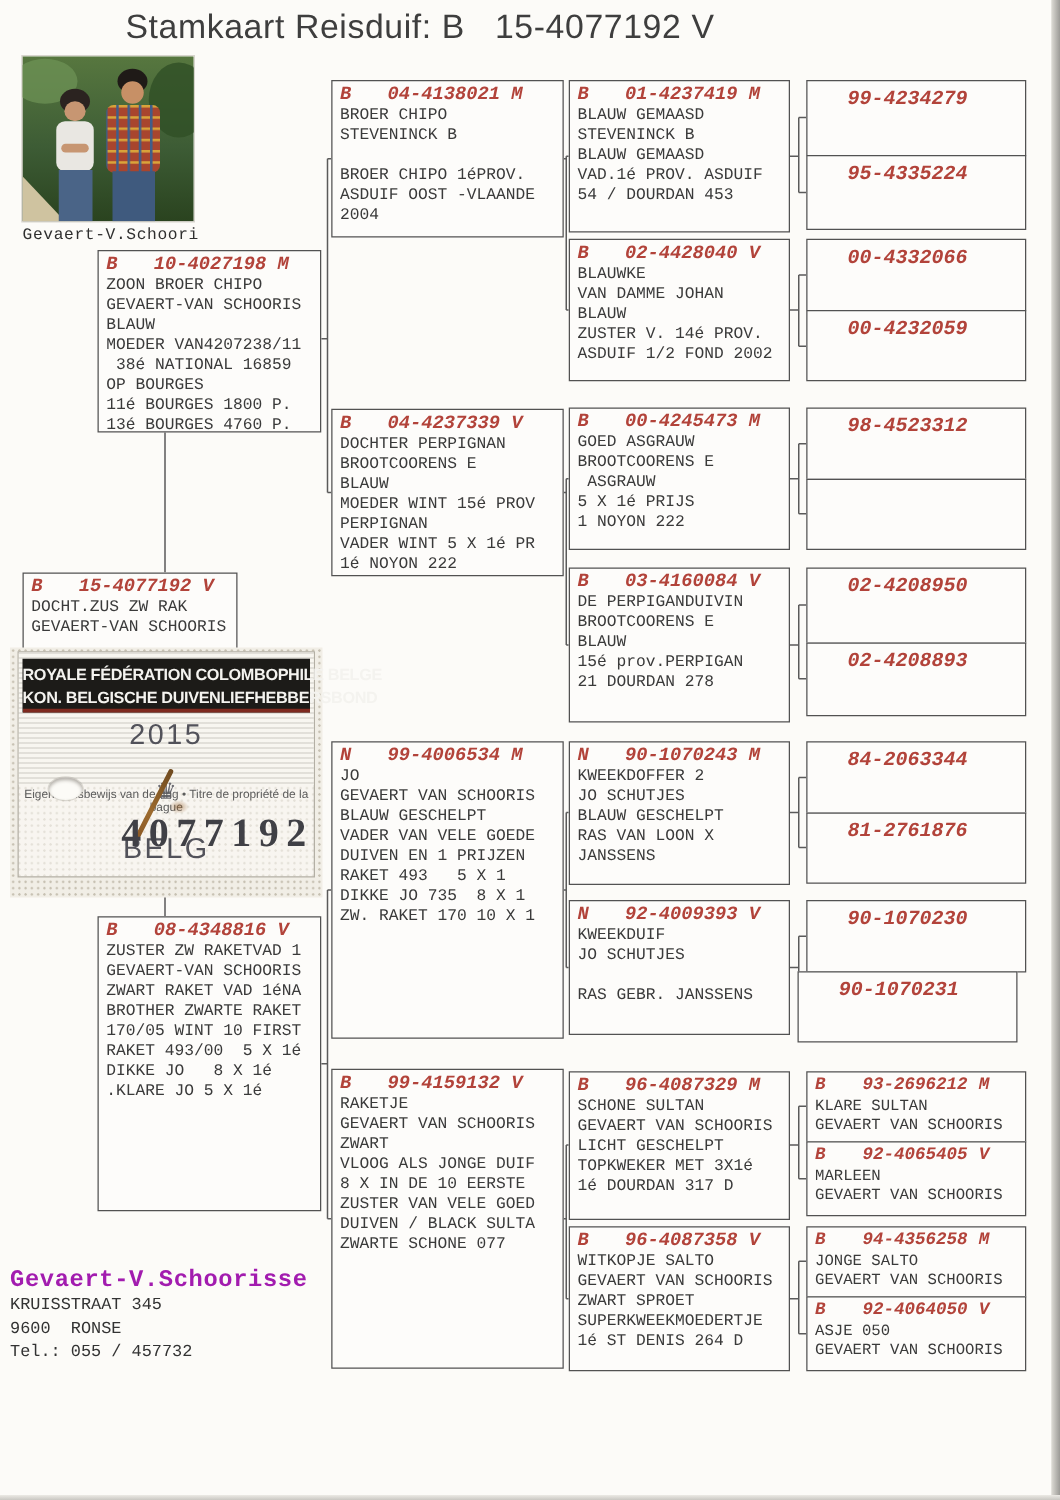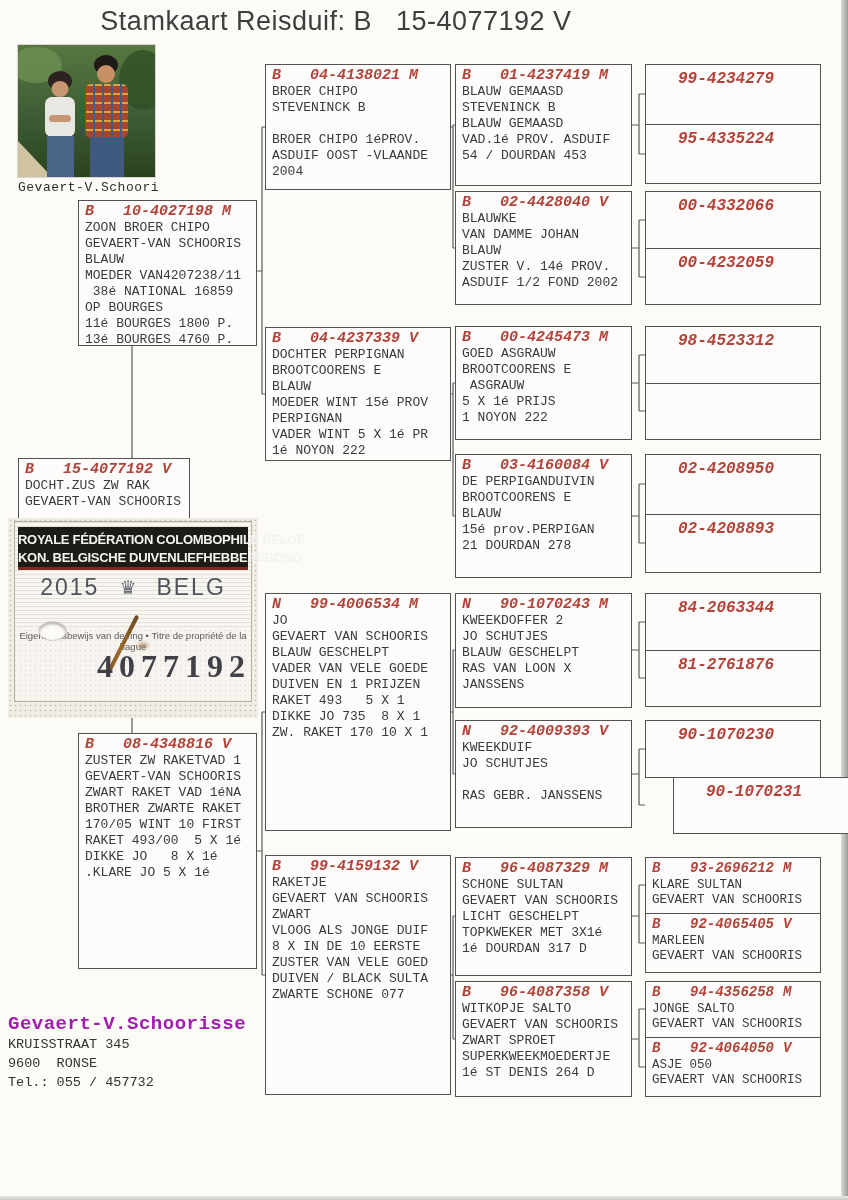--- a/index.html
+++ b/index.html
@@ -61,23 +61,23 @@
     position:absolute;left:0;top:0;right:0;height:106px;
     background:repeating-linear-gradient(180deg,rgba(110,106,96,0.16) 0 1px,rgba(0,0,0,0) 1px 4px),#f8f6f0;
   }
   .stamp-banner{
     margin:5px 3px 0 3px;background:#1c1b18;color:#f4f3ef;text-align:center;
     font-family:"Liberation Sans",sans-serif;font-weight:bold;font-size:13px;
     line-height:18px;padding:4px 0 3px 0;letter-spacing:-0.3px;
     box-shadow:inset 0 -3px 0 #7e2a1f;white-space:nowrap;
   }
   .stamp-yearrow{
-    display:flex;justify-content:center;align-items:center;gap:20px;
+    display:flex;justify-content:space-between;align-items:center;gap:20px;
     font-family:"Liberation Sans",sans-serif;font-size:23px;color:#52525a;
-    letter-spacing:2px;margin-top:4px;
+    letter-spacing:2px;margin-top:4px;flex-direction:column;
   }
   .stamp-yearrow .crown{font-size:19px;color:#6b6b72;letter-spacing:0;}
   .stamp-subtitle{
     position:absolute;left:0;top:108px;right:0;text-align:center;
     font-family:"Liberation Sans",sans-serif;font-size:9.5px;color:#5c5c5c;
   }
   .stamp-hole{
     position:absolute;left:24px;top:100px;width:27px;height:18px;border-radius:50%;
     background:#fcfbf7;
     box-shadow:inset 0 2px 3px rgba(90,85,75,0.45),0 0 0 1px rgba(150,145,135,0.3);
@@ -352,21 +352,21 @@
   </div>
 <div class="pbox ring-only" style="left:645px;top:593px;width:176px;height:58px">
     <div class="bhdr">84-2063344</div>
   </div>
 <div class="pbox ring-only" style="left:645px;top:650px;width:176px;height:57px">
     <div class="bhdr">81-2761876</div>
   </div>
 <div class="pbox ring-only" style="left:645px;top:720px;width:176px;height:58px">
     <div class="bhdr">90-1070230</div>
   </div>
-<div class="pbox ring-only" style="left:673px;top:777px;width:176px;height:57px">
+<div class="pbox ring-only" style="left:638px;top:777px;width:176px;height:57px">
     <div class="bhdr">90-1070231</div>
   </div>
 
 <div class="pbox small" style="left:645px;top:857px;width:176px;height:57px">
   <div class="bhdr"><span class="c">B</span><span class="r">93-2696212</span><span class="s">M</span></div>
   <div class="blines">
       <div class="line">KLARE SULTAN</div>
       <div class="line">GEVAERT VAN SCHOORIS</div>
     </div>
 </div>

